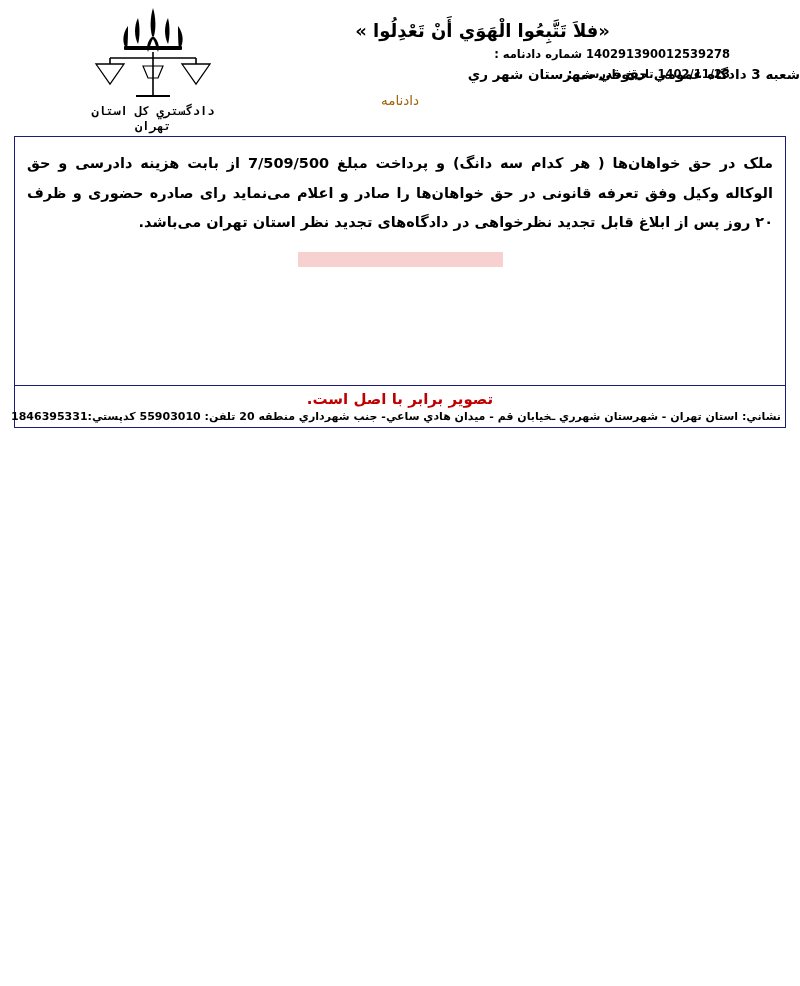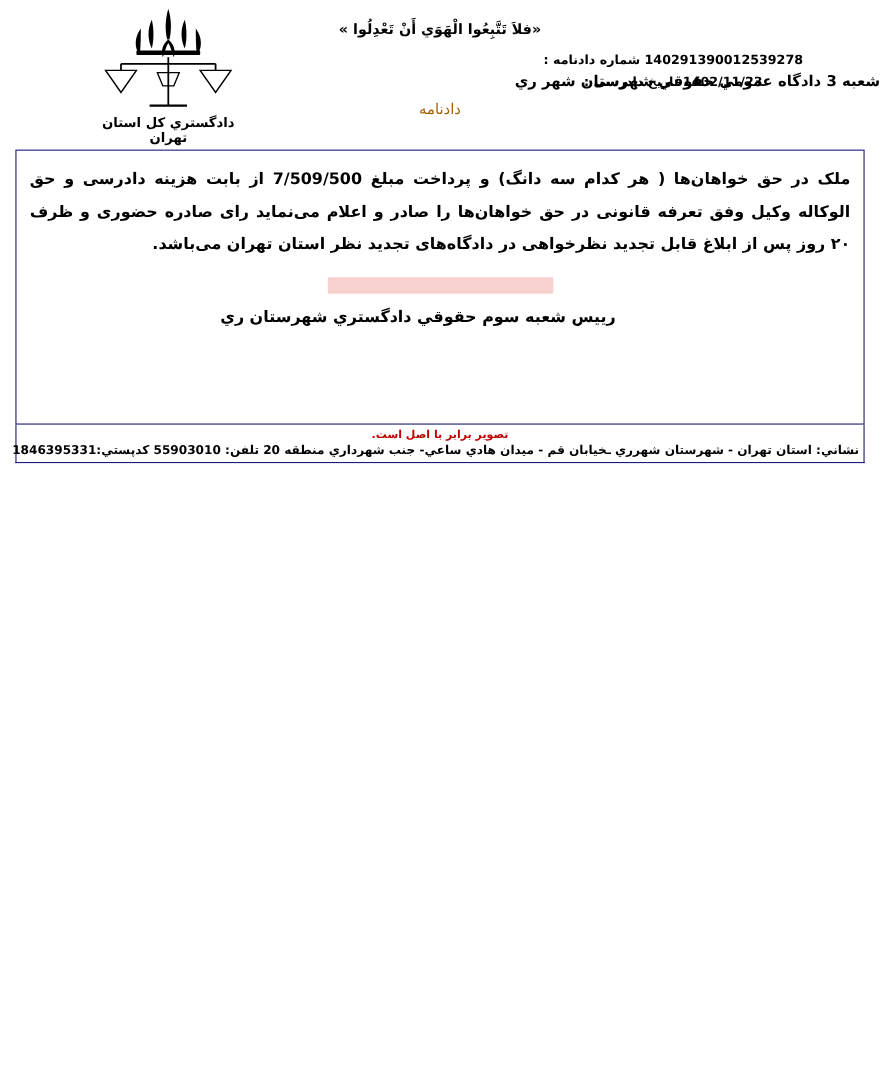--- a/index.html
+++ b/index.html
@@ -26,34 +26,34 @@
   }
 
   
   .doc-header {
     position: relative;
     height: 132px;
     padding: 8px 14px 0 14px;
   }
 
   .quran-verse {
-    text-align: center;
-    font-size: 13px;
+    text-align: right;
+    font-size: 18px;
     font-weight: bold;
     letter-spacing: 0px;
     margin: 12px auto 0 auto;
     width: 420px;
     direction: rtl;
   }
 
   .meta-block {
     position: absolute;
     top: 44px;
     right: 70px;
-    text-align: center;
+    text-align: right;
     direction: rtl;
     font-size: 11.5px;
     line-height: 1.75;
     font-weight: bold;
   }
   .meta-line { white-space: nowrap; }
 
   .branch-title {
     position: absolute;
     top: 66px;
@@ -76,20 +76,21 @@
     direction: rtl;
   }
 
   
   .emblem-wrap {
     position: absolute;
     top: 6px;
     left: 78px;
     width: 150px;
     text-align: center;
+    font-family: Liberation Mono, monospace;
   }
   .emblem-wrap svg { display: block; margin: 0 auto; }
   .org-name {
     font-size: 12px;
     font-weight: bold;
     margin-top: 2px;
     direction: rtl;
   }
 
   
@@ -132,21 +133,21 @@
     direction: rtl;
     text-align: left;
     font-size: 10px;
     color: #b9b9b9;
     padding: 18px 0 10px 18px;
   }
 
   .certify-line {
     direction: rtl;
     text-align: center;
-    font-size: 10px;
+    font-size: 15px;
     font-weight: bold;
     color: #c00000;
     padding: 4px 0 2px 0;
   }
 
   .address-line {
     direction: rtl;
     text-align: right;
     font-size: 11px;
     font-weight: bold;
@@ -213,21 +214,20 @@
       <div class="org-name">دادگستري كل استان تهران</div>
     </div>
   </div>
 
   <div class="body-frame">
 
     <div class="verdict-text">ملک در حق خواهان‌ها ( هر کدام سه دانگ) و پرداخت مبلغ 7/509/500 از بابت هزينه دادرسی و حق الوکاله وکيل وفق تعرفه قانونی در حق خواهان‌ها را صادر و اعلام می‌نمايد رای صادره حضوری و ظرف ۲۰ روز پس از ابلاغ قابل تجديد نظرخواهی در دادگاه‌های تجديد نظر استان تهران می‌باشد.</div>
 
     <div class="redaction"></div>
 
-    <div class="signer-title">رييس شعبه سوم حقوقي دادگستري شهرستان ري</div>
 
   </div>
 
   <div class="footer-frame">
     <div class="certify-line">تصوير برابر با اصل است.</div>
     <div class="address-line">نشاني:  استان تهران - شهرستان شهرري ـخيابان قم - ميدان هادي ساعي- جنب شهرداري منطقه 20 تلفن: 55903010 كدپستي:1846395331</div>
   </div>
 
 </div>
 

